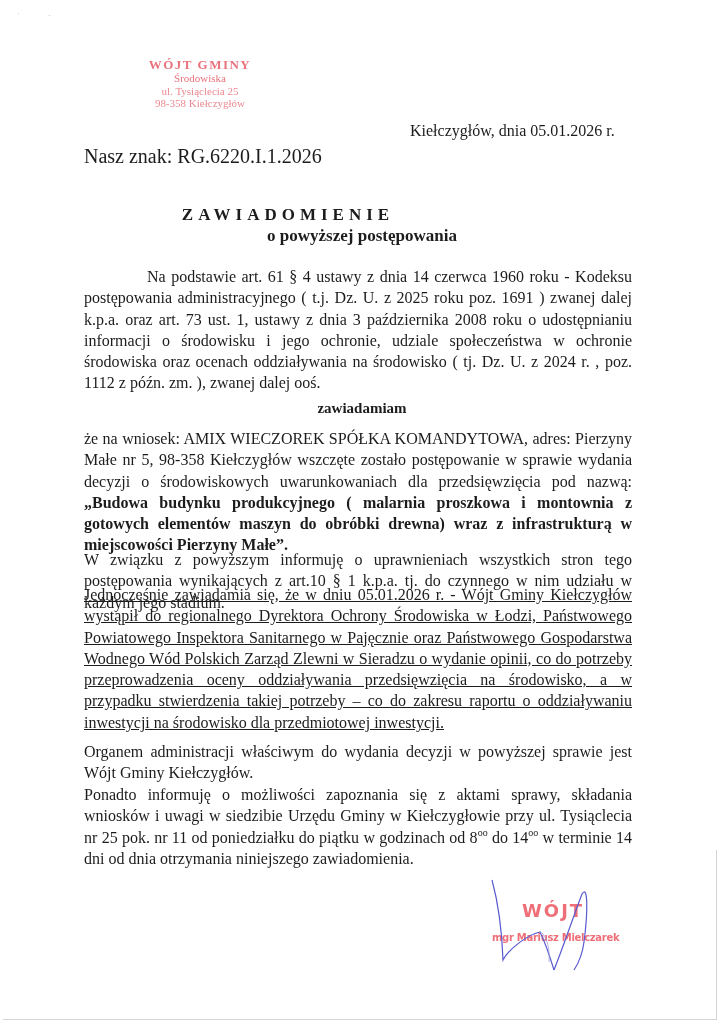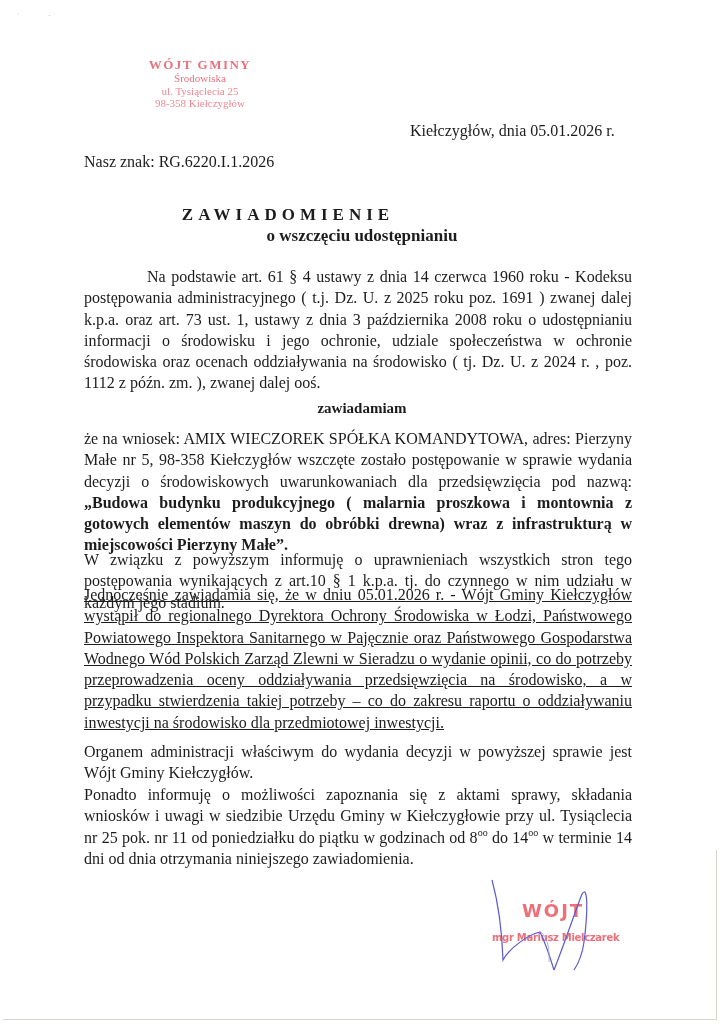--- a/index.html
+++ b/index.html
@@ -11,21 +11,21 @@
   .corner-marks { position: absolute; left: 18px; top: 12px; font-size: 6px; color: #b0b0b0; letter-spacing: 14px; }
 
   .stamp { position: absolute; left: 100px; top: 58px; width: 200px; text-align: center;
            font-family: "Liberation Serif", serif; color: #e8737e; line-height: 12.5px; }
   .stamp .s1 { font-size: 13px; font-weight: bold; letter-spacing: 1.5px; line-height: 14px; }
   .stamp .s2 { font-size: 11px; }
   .stamp .s3 { font-size: 11px; opacity: 0.85; }
   .stamp .s4 { font-size: 11px; opacity: 0.85; }
 
   .date-line { position: absolute; left: 410px; top: 87px; font-size: 16px; margin-top: 35px; }
-  .ref-line { position: absolute; left: 84px; top: 145px; font-size: 16px; margin-top: 8px; }
+  .ref-line { position: absolute; left: 84px; top: 145px; font-size: 20px; }
 
   .title { position: absolute; left: 0; width: 576px; top: 205px; text-align: center;
            font-weight: bold; font-size: 17px; letter-spacing: 5px; }
   .subtitle { position: absolute; left: 0; width: 724px; top: 226px; text-align: center;
               font-weight: bold; font-size: 17px; }
 
   .body { position: absolute; left: 84px; width: 548px; font-size: 16px; line-height: 21.3px; text-align: justify; }
   .p1 { top: 266px; text-indent: 63px; }
   .announce { position: absolute; left: 0; width: 724px; top: 400px; text-align: center; font-weight: bold; font-size: 15px; }
   .p2 { top: 428px; }
@@ -53,21 +53,21 @@
     <div class="s1">WÓJT GMINY</div>
     <div class="s2">Środowiska</div>
     <div class="s3">ul. Tysiąclecia 25</div>
     <div class="s4">98-358 Kiełczygłów</div>
   </div>
 
   <div class="date-line">Kiełczygłów, dnia 05.01.2026 r.</div>
   <div class="ref-line">Nasz znak: RG.6220.I.1.2026</div>
 
   <div class="title">ZAWIADOMIENIE</div>
-  <div class="subtitle">o wszczęciu udostępnianiu</div>
+  <div class="subtitle">o powyższej postępowania</div>
 
   <div class="body p1">Na podstawie art. 61 § 4 ustawy z dnia 14 czerwca 1960 roku - Kodeksu postępowania administracyjnego ( t.j. Dz. U. z 2025 roku poz. 1691 ) zwanej dalej k.p.a. oraz art. 73 ust. 1, ustawy z dnia 3 października 2008 roku o udostępnianiu informacji o środowisku i jego ochronie, udziale społeczeństwa w ochronie środowiska oraz ocenach oddziaływania na środowisko ( tj. Dz. U. z 2024 r. , poz. 1112 z późn. zm. ), zwanej dalej ooś.</div>
 
   <div class="announce">zawiadamiam</div>
 
   <div class="body p2"><span>że na wniosek: AMIX WIECZOREK SPÓŁKA KOMANDYTOWA, adres: Pierzyny Małe nr 5, 98-358 Kiełczygłów wszczęte zostało postępowanie w sprawie wydania decyzji o środowiskowych uwarunkowaniach dla przedsięwzięcia pod nazwą: </span><b>„Budowa budynku produkcyjnego ( malarnia proszkowa i montownia z gotowych elementów maszyn do obróbki drewna) wraz z infrastrukturą w miejscowości Pierzyny Małe”.</b></div>
 
   <div class="body p3">W związku z powyższym informuję o uprawnieniach wszystkich stron tego postępowania wynikających z art.10 § 1 k.p.a. tj. do czynnego w nim udziału w każdym jego stadium.</div>
   <div class="body p4">Jednocześnie zawiadamia się, że w dniu 05.01.2026 r. - Wójt Gminy Kiełczygłów wystąpił do regionalnego Dyrektora Ochrony Środowiska w Łodzi, Państwowego Powiatowego Inspektora Sanitarnego w Pajęcznie oraz Państwowego Gospodarstwa Wodnego Wód Polskich Zarząd Zlewni w Sieradzu o wydanie opinii, co do potrzeby przeprowadzenia oceny oddziaływania przedsięwzięcia na środowisko, a w przypadku stwierdzenia takiej potrzeby – co do zakresu raportu o oddziaływaniu inwestycji na środowisko dla przedmiotowej inwestycji.</div>
   <div class="body p5">Organem administracji właściwym do wydania decyzji w powyższej sprawie jest Wójt Gminy Kiełczygłów.</div>

